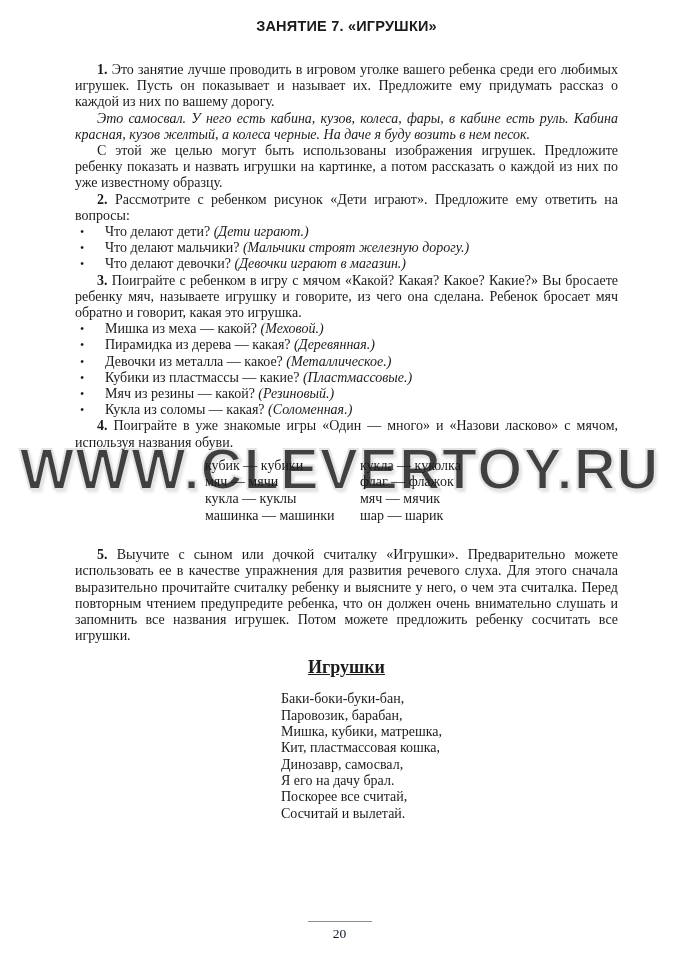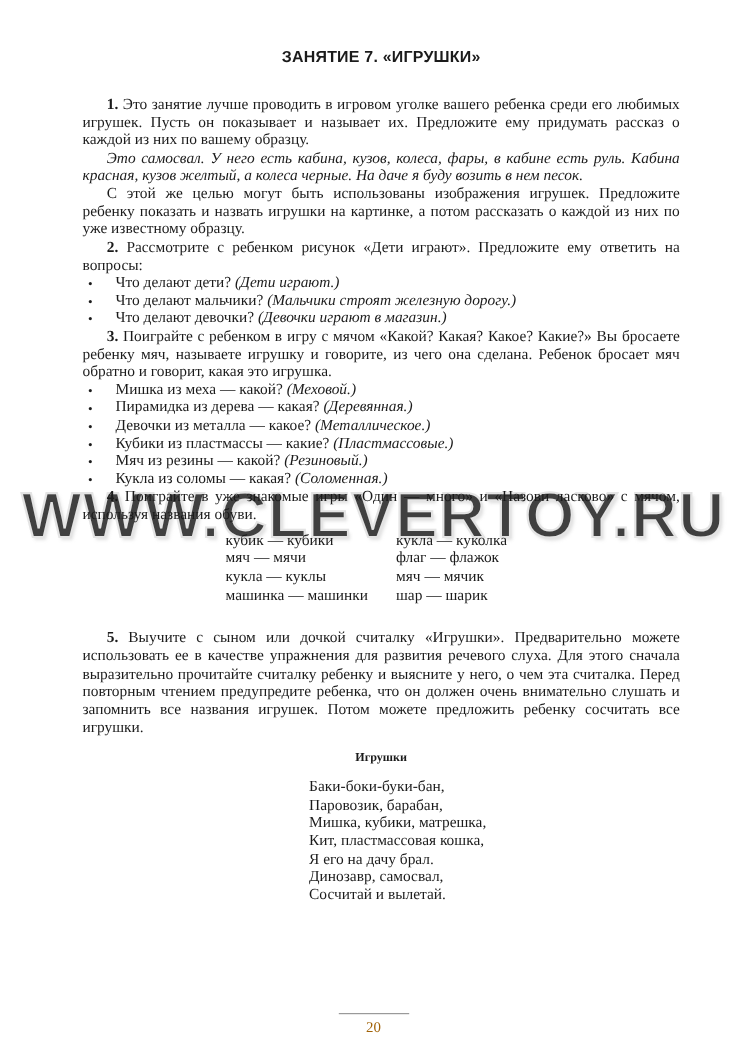--- a/index.html
+++ b/index.html
@@ -11,57 +11,58 @@
   .watermark {
     position:absolute; top:435px; left:0; width:679px; z-index:0;
     text-align:center; white-space:nowrap;
     font-family:"Liberation Sans", sans-serif; font-weight:bold;
     font-size:58px; letter-spacing:1px;
     color:#404040;
     -webkit-text-stroke:2px #e4e4e4;
     text-shadow:2px 3px 3px rgba(175,175,175,0.38);
     user-select:none;
   }
-  .content { position:absolute; left:75px; top:44px; width:543px; z-index:1; }
+  .content { position:absolute; left:75px; top:18px; width:543px; z-index:1; }
   .title {
     font-family:"Liberation Sans", sans-serif; font-weight:bold;
     font-size:14.5px; text-align:center; letter-spacing:0.2px;
     margin:0 0 28px 0;
   }
   .para { margin:0; text-align:justify; text-indent:22px; line-height:16.2px; }
   .para .num { font-weight:bold; }
   .ital { font-style:italic; }
   .bullets { margin:0; }
   .bullet { position:relative; padding-left:30px; line-height:16.2px; }
   .bullet .marker { position:absolute; left:5px; top:0; font-size:12px; }
   .bullet .a { font-style:italic;text-align:right; }
   .word-columns { display:flex; margin:7px 0 23px 130px; line-height:16.6px; }
   .word-col-1 { width:155px; }
   .word-col-2 { }
   .poem-title {
-    font-size:11px; font-weight:bold; text-align:center;
+    font-size:18px; font-weight:bold; text-align:center;
     margin:13px 0 13px 0;
+    text-decoration:underline;
   }
   .poem { margin-left:206px; line-height:16.3px; }
   .footer { position:absolute; left:0; bottom:18px; width:679px; text-align:center; z-index:1; }
   .footer-rule { width:64px; margin:0 auto 4px auto; border-top:1px solid #8f8f8f; height:0; }
-  .page-number { font-size:13.5px; color:#a16207; }
+  .page-number { font-size:13.5px; color:#0f172a; }
 </style>
 </head>
 <body>
 
 <div class="page">
 
   <div class="watermark">WWW.CLEVERTOY.RU</div>
 
   <div class="content">
 
     <h1 class="title">ЗАНЯТИЕ 7. «ИГРУШКИ»</h1>
 
-    <p class="para"><b class="num">1.</b> <span>Это занятие лучше проводить в игровом уголке вашего ребенка среди его любимых игрушек. Пусть он показывает и называет их. Предложите ему придумать рассказ о каждой из них по вашему образцу.</span></p>
+    <p class="para"><b class="num">1.</b> <span>Это занятие лучше проводить в игровом уголке вашего ребенка среди его любимых игрушек. Пусть он показывает и называет их. Предложите ему придумать рассказ о каждой из них по вашему дорогу.</span></p>
 
 
     <p class="para"><span class="ital">Это самосвал. У него есть кабина, кузов, колеса, фары, в кабине есть руль. Кабина красная, кузов желтый, а колеса черные. На даче я буду возить в нем песок.</span></p>
 
     <p class="para"><span>С этой же целью могут быть использованы изображения игрушек. Предложите ребенку показать и назвать игрушки на картинке, а потом рассказать о каждой из них по уже известному образцу.</span></p>
 
     <p class="para"><b class="num">2.</b> <span>Рассмотрите с ребенком рисунок «Дети играют». Предложите ему ответить на вопросы:</span></p>
 
     <div class="bullets">
       <div class="bullet"><span class="marker">•</span><span>Что делают дети?</span> <i class="a">(Дети играют.)</i></div>
@@ -99,22 +100,23 @@
 
     <p class="para"><b class="num">5.</b> <span>Выучите с сыном или дочкой считалку «Игрушки». Предварительно можете использовать ее в качестве упражнения для развития речевого слуха. Для этого сначала выразительно прочитайте считалку ребенку и выясните у него, о чем эта считалка. Перед повторным чтением предупредите ребенка, что он должен очень внимательно слушать и запомнить все названия игрушек. Потом можете предложить ребенку сосчитать все игрушки.</span></p>
 
     <h2 class="poem-title">Игрушки</h2>
 
     <div class="poem">
       <div class="poem-line">Баки-боки-буки-бан,</div>
       <div class="poem-line">Паровозик, барабан,</div>
       <div class="poem-line">Мишка, кубики, матрешка,</div>
       <div class="poem-line">Кит, пластмассовая кошка,</div>
+      <div class="poem-line">Динозавр, самосвал,</div>
       <div class="poem-line">Я его на дачу брал.</div>
-      <div class="poem-line">Динозавр, самосвал,</div>
+      <div class="poem-line">Поскорее все считай,</div>
       <div class="poem-line">Сосчитай и вылетай.</div>
     </div>
 
   </div>
 
   <div class="footer">
     <div class="footer-rule"></div>
     <div class="page-number">20</div>
   </div>
 

